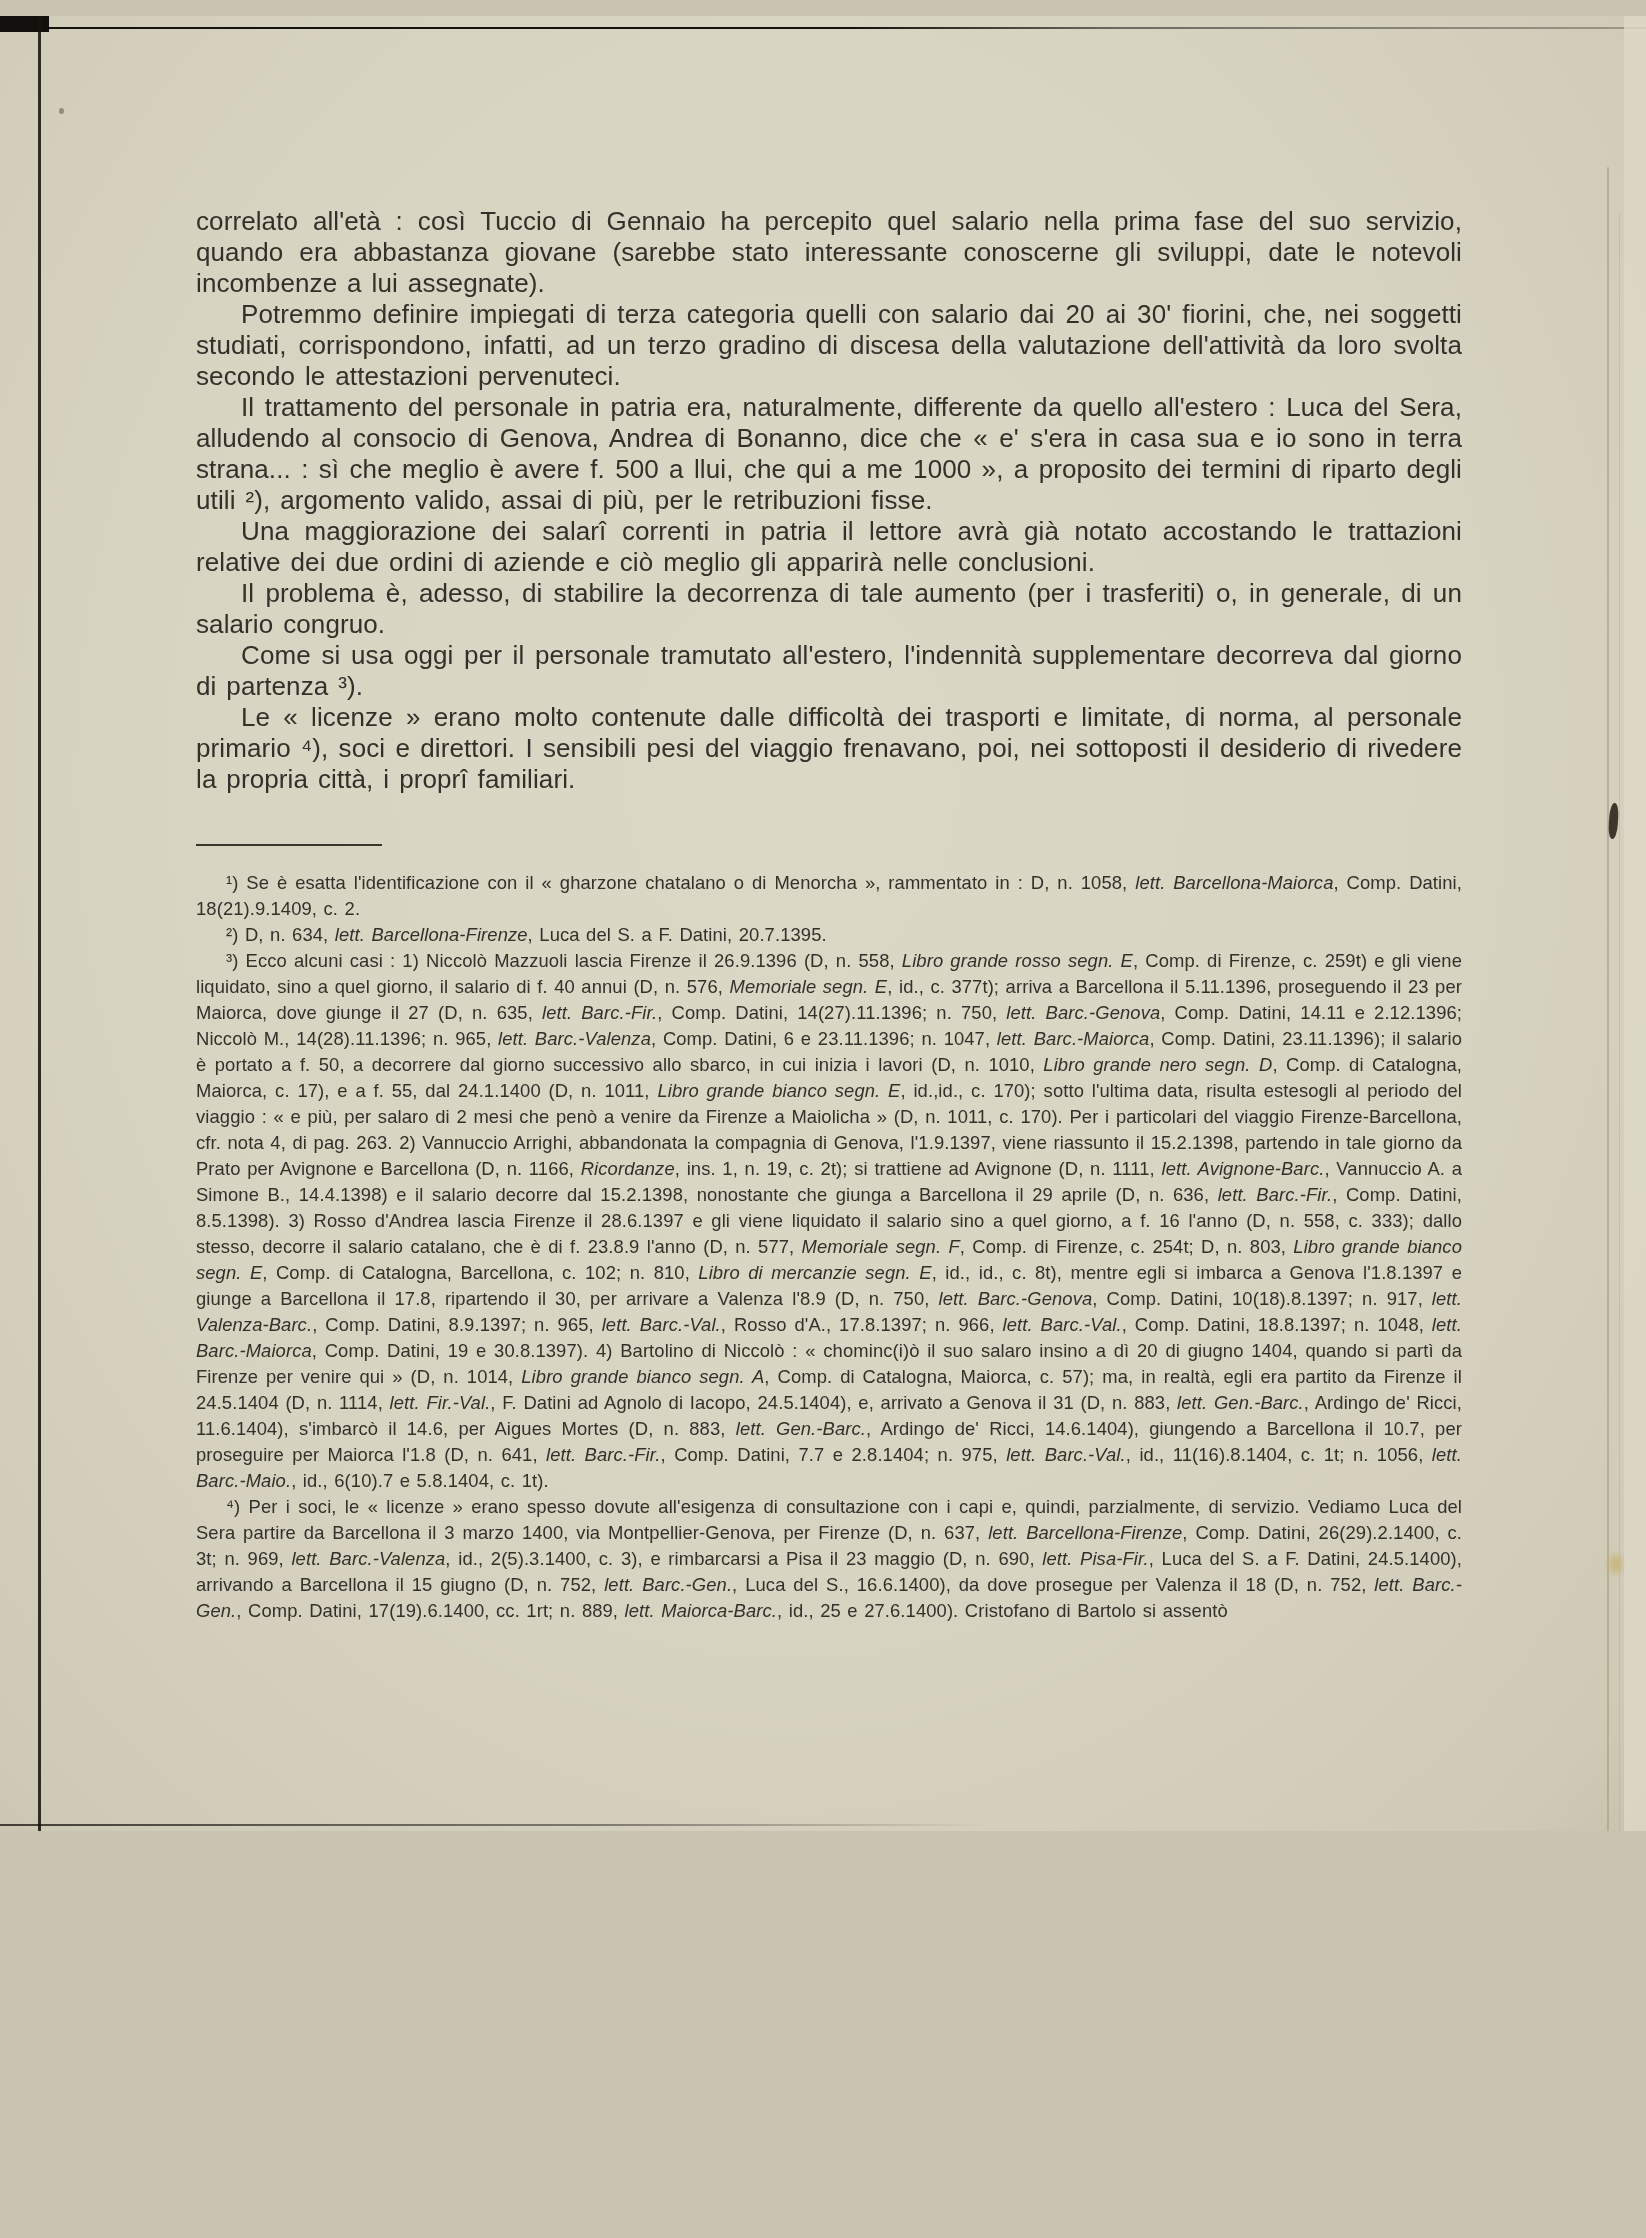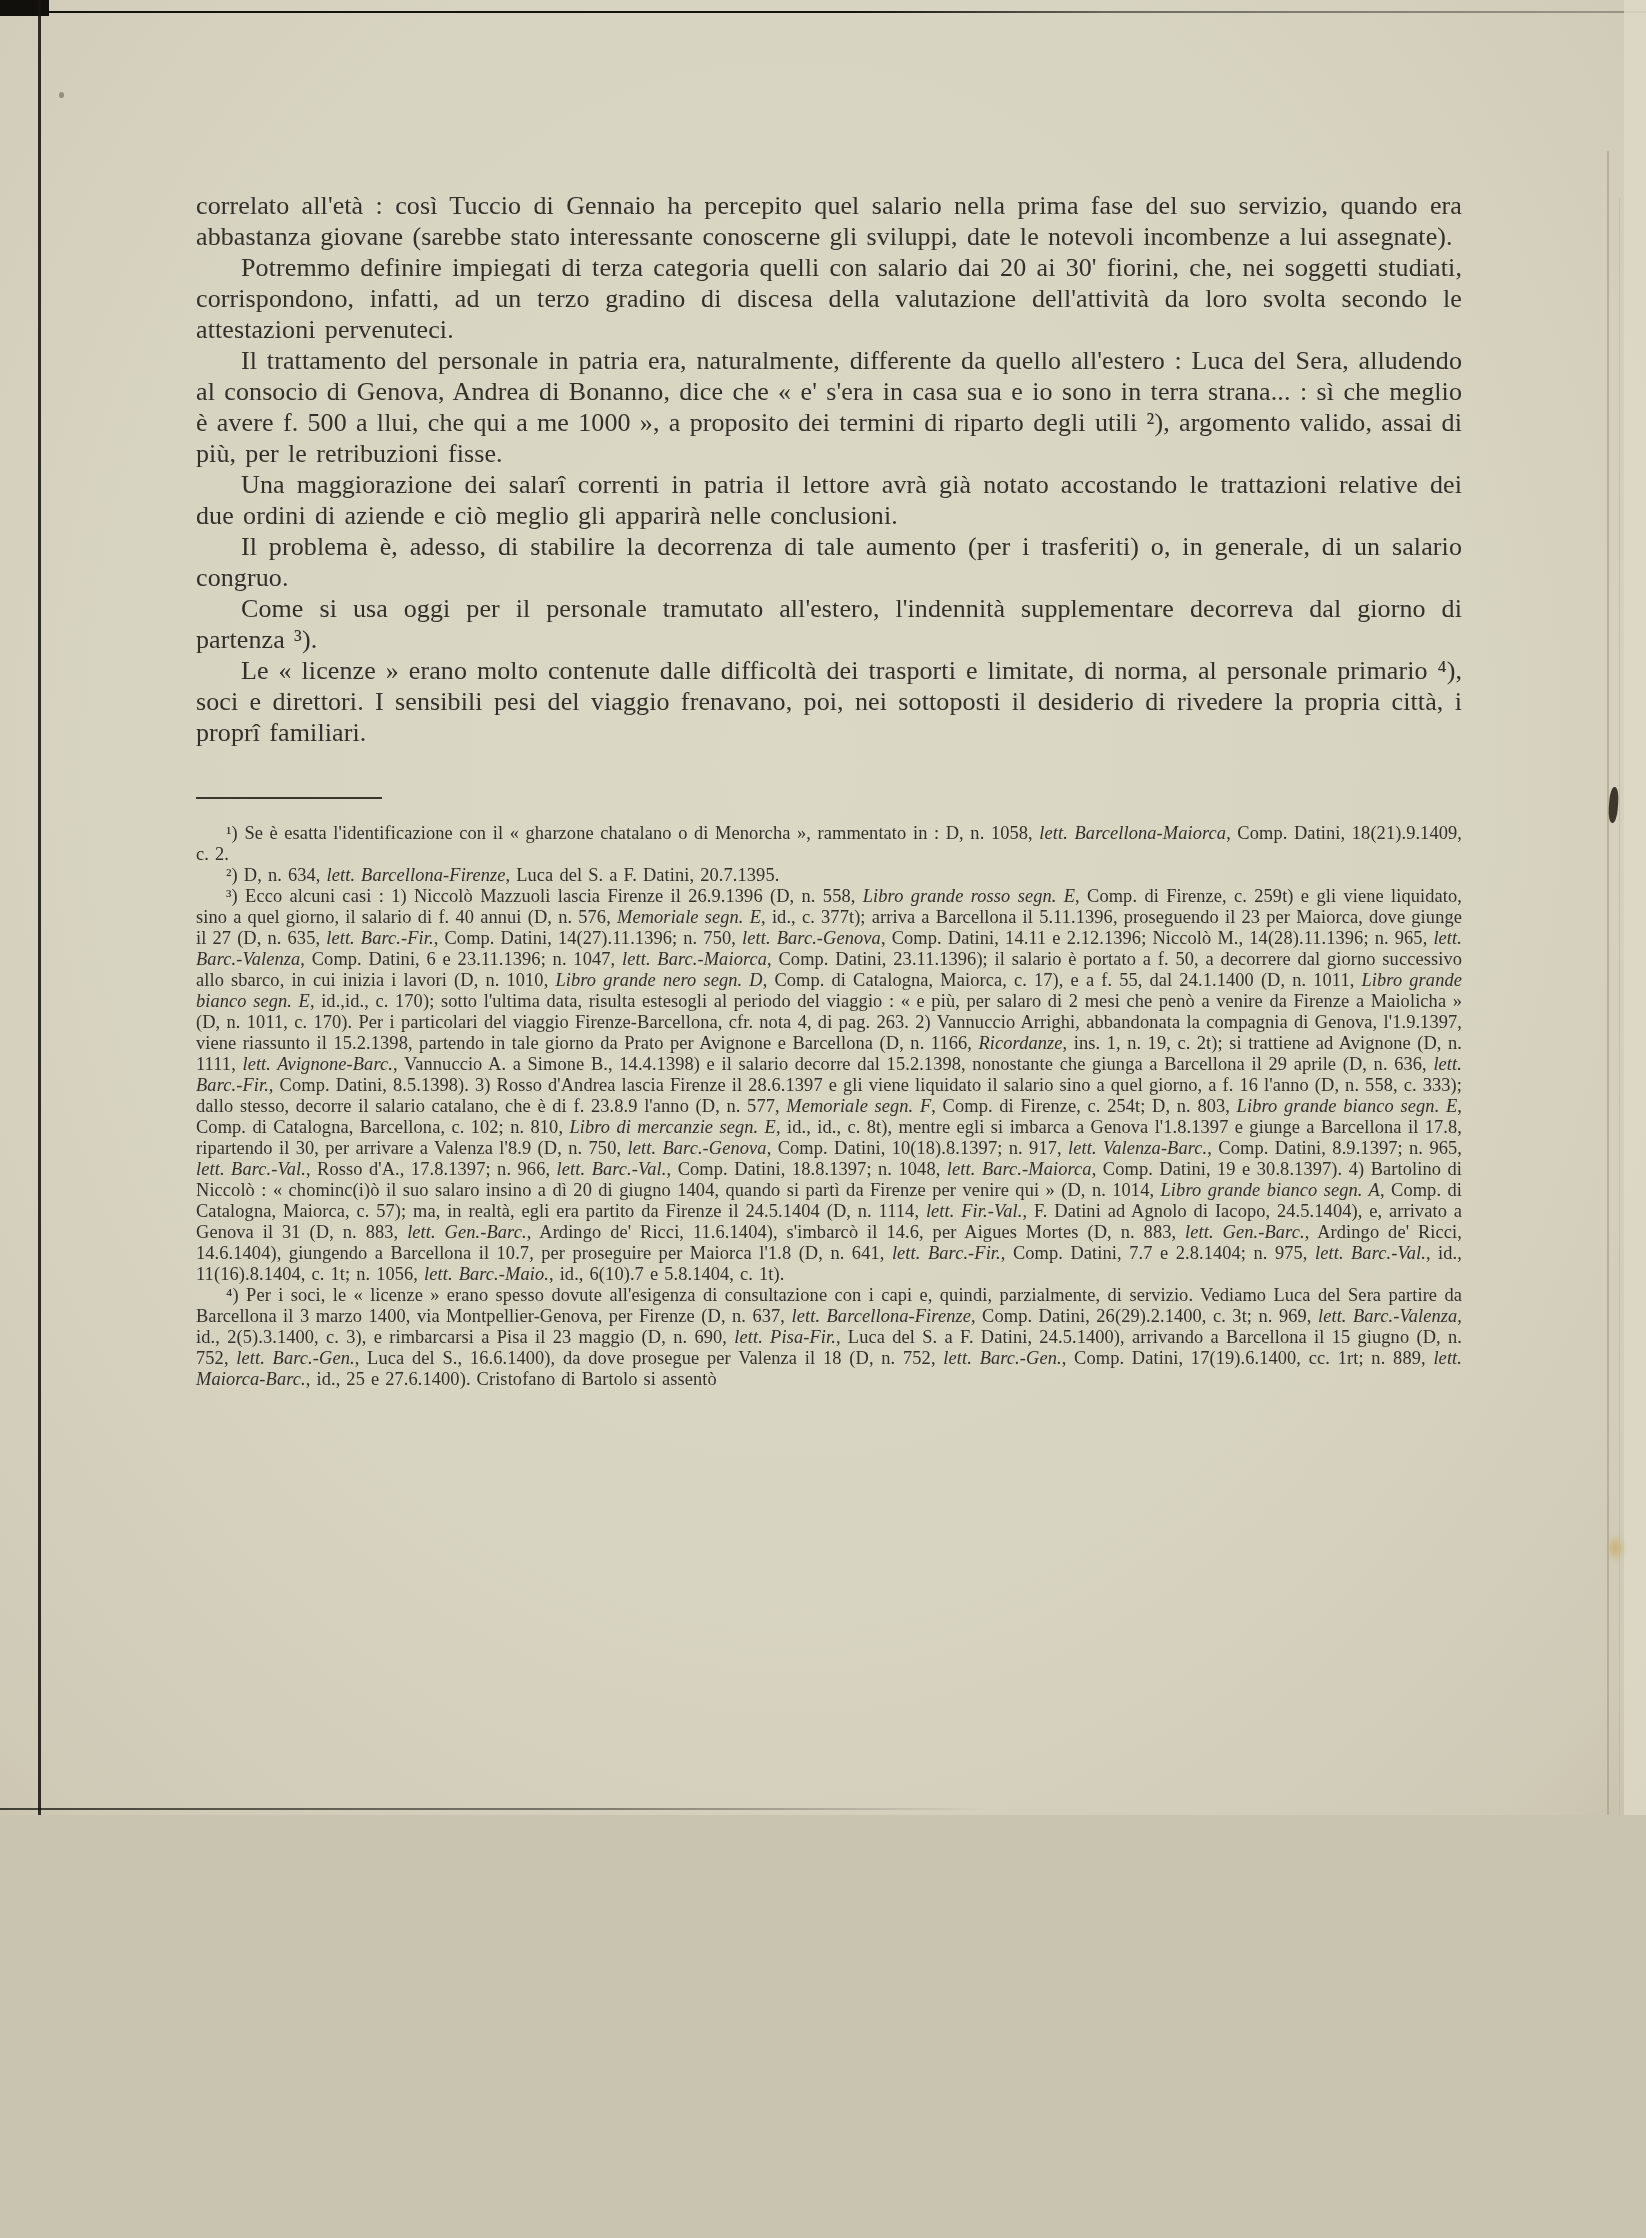--- a/index.html
+++ b/index.html
@@ -6,22 +6,23 @@
     margin: 0;
     padding: 0;
     background: #c9c4b0;
   }
   .paper {
     position: relative;
     width: 1646px;
     height: 1815px;
     overflow: hidden;
     background: radial-gradient(ellipse at 48% 42%, #dcd8c6 0%, #d8d4c2 55%, #cfcab6 92%, #c8c2ad 100%);
-    font-family: Liberation Serif, serif;
+    font-family: Liberation Sans, sans-serif;
     color: #33302a;
+    margin-top: 16px;
   }
 
   
   .scan-top-line {
     position: absolute; top: 10.5px; left: 0; width: 1646px; height: 2.6px;
     background: linear-gradient(to right, #14120e 0%, #14120e 52%, rgba(20,18,14,0.55) 68%, rgba(20,18,14,0.28) 100%);
   }
   .scan-top-corner {
     position: absolute; top: 0; left: 0; width: 49px; height: 16px;
     background: #12100c;
@@ -81,21 +82,21 @@
 
   .fn-rule {
     width: 186px;
     height: 0;
     border-top: 2px solid #3a362e;
     margin: 49px 0 24px 0;
   }
   .footnotes p {
     margin: 0;
     font-size: 18.4px;
-    line-height: 21px;
+    line-height: 26px;
     text-align: justify;
     text-indent: 30px;
     word-spacing: 1.3px;
     letter-spacing: 0.1px;
   }
 
   .page-number {
     position: absolute;
     top: 1972px;
     left: 196px;

